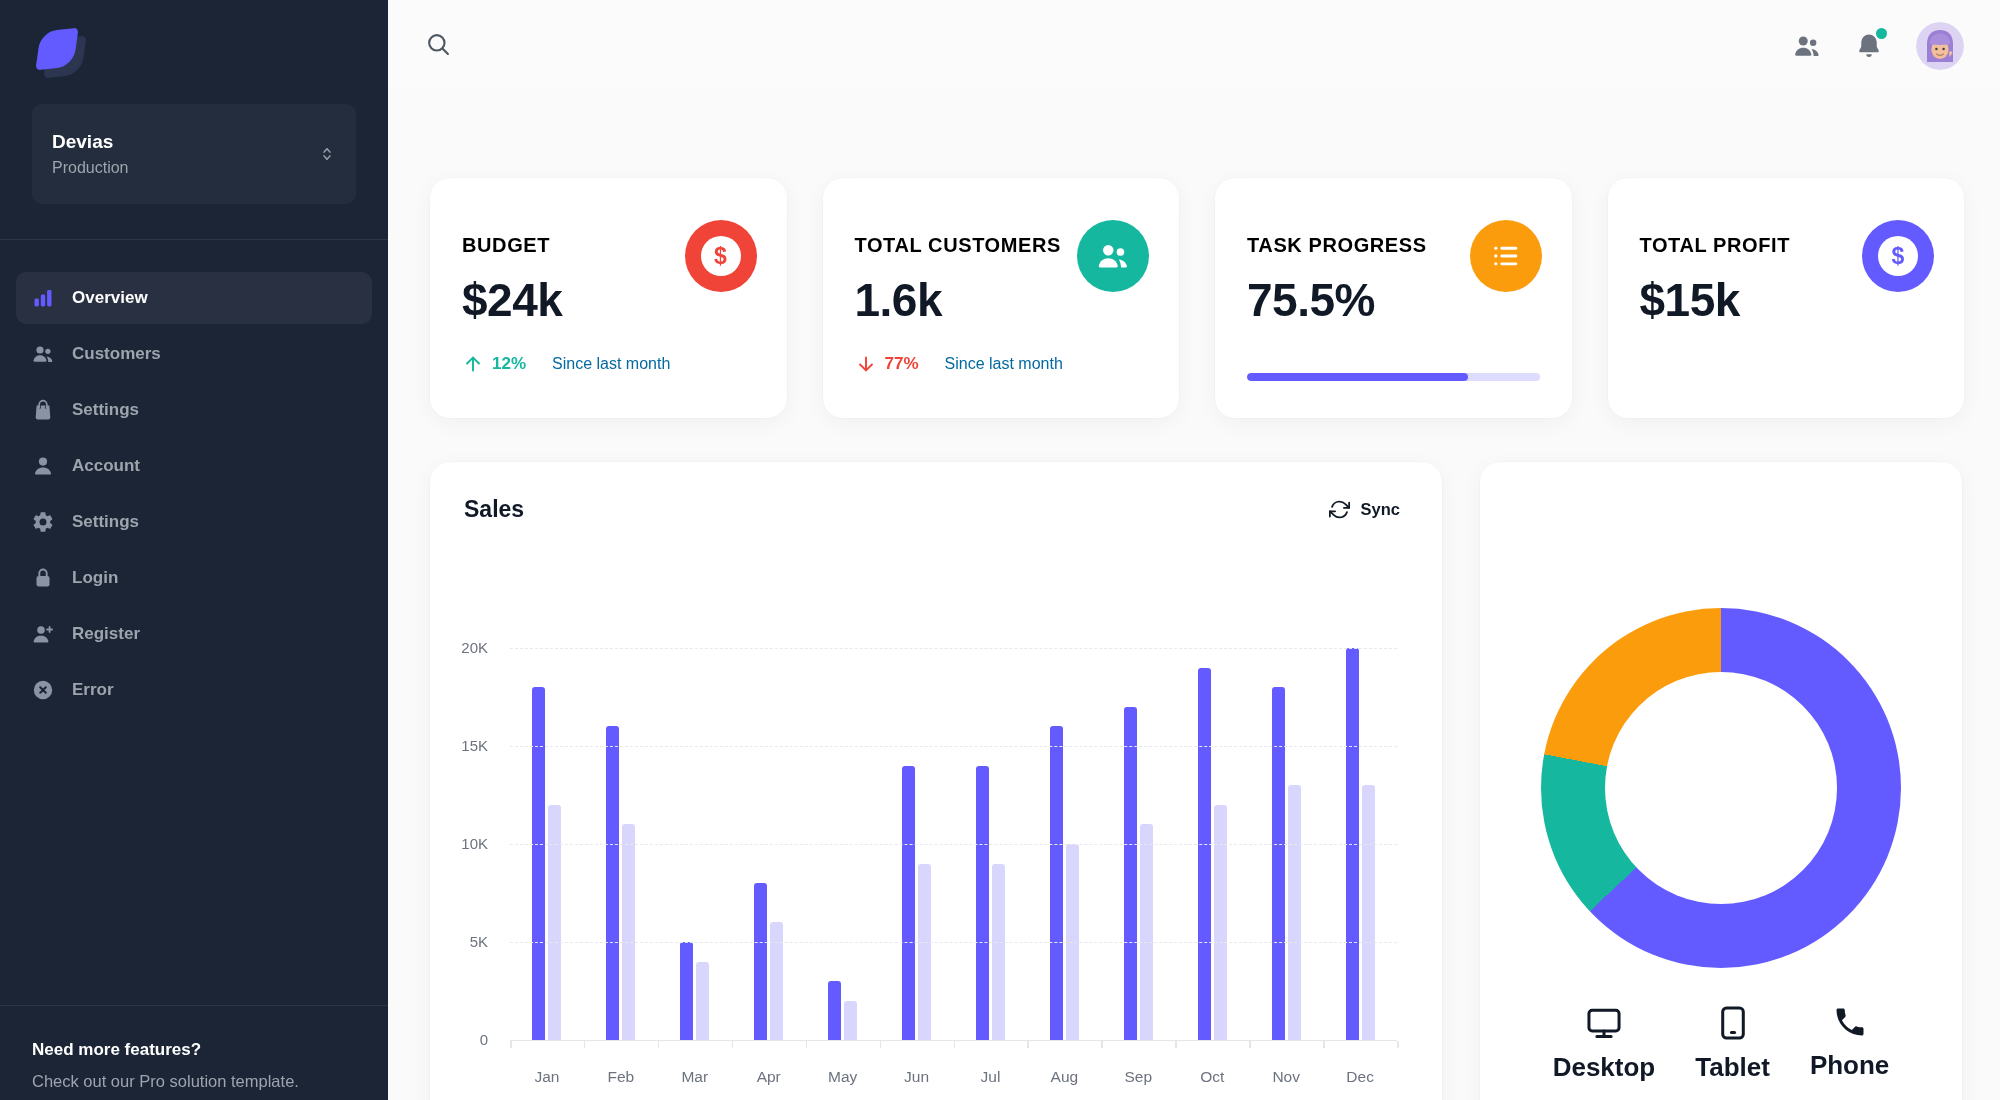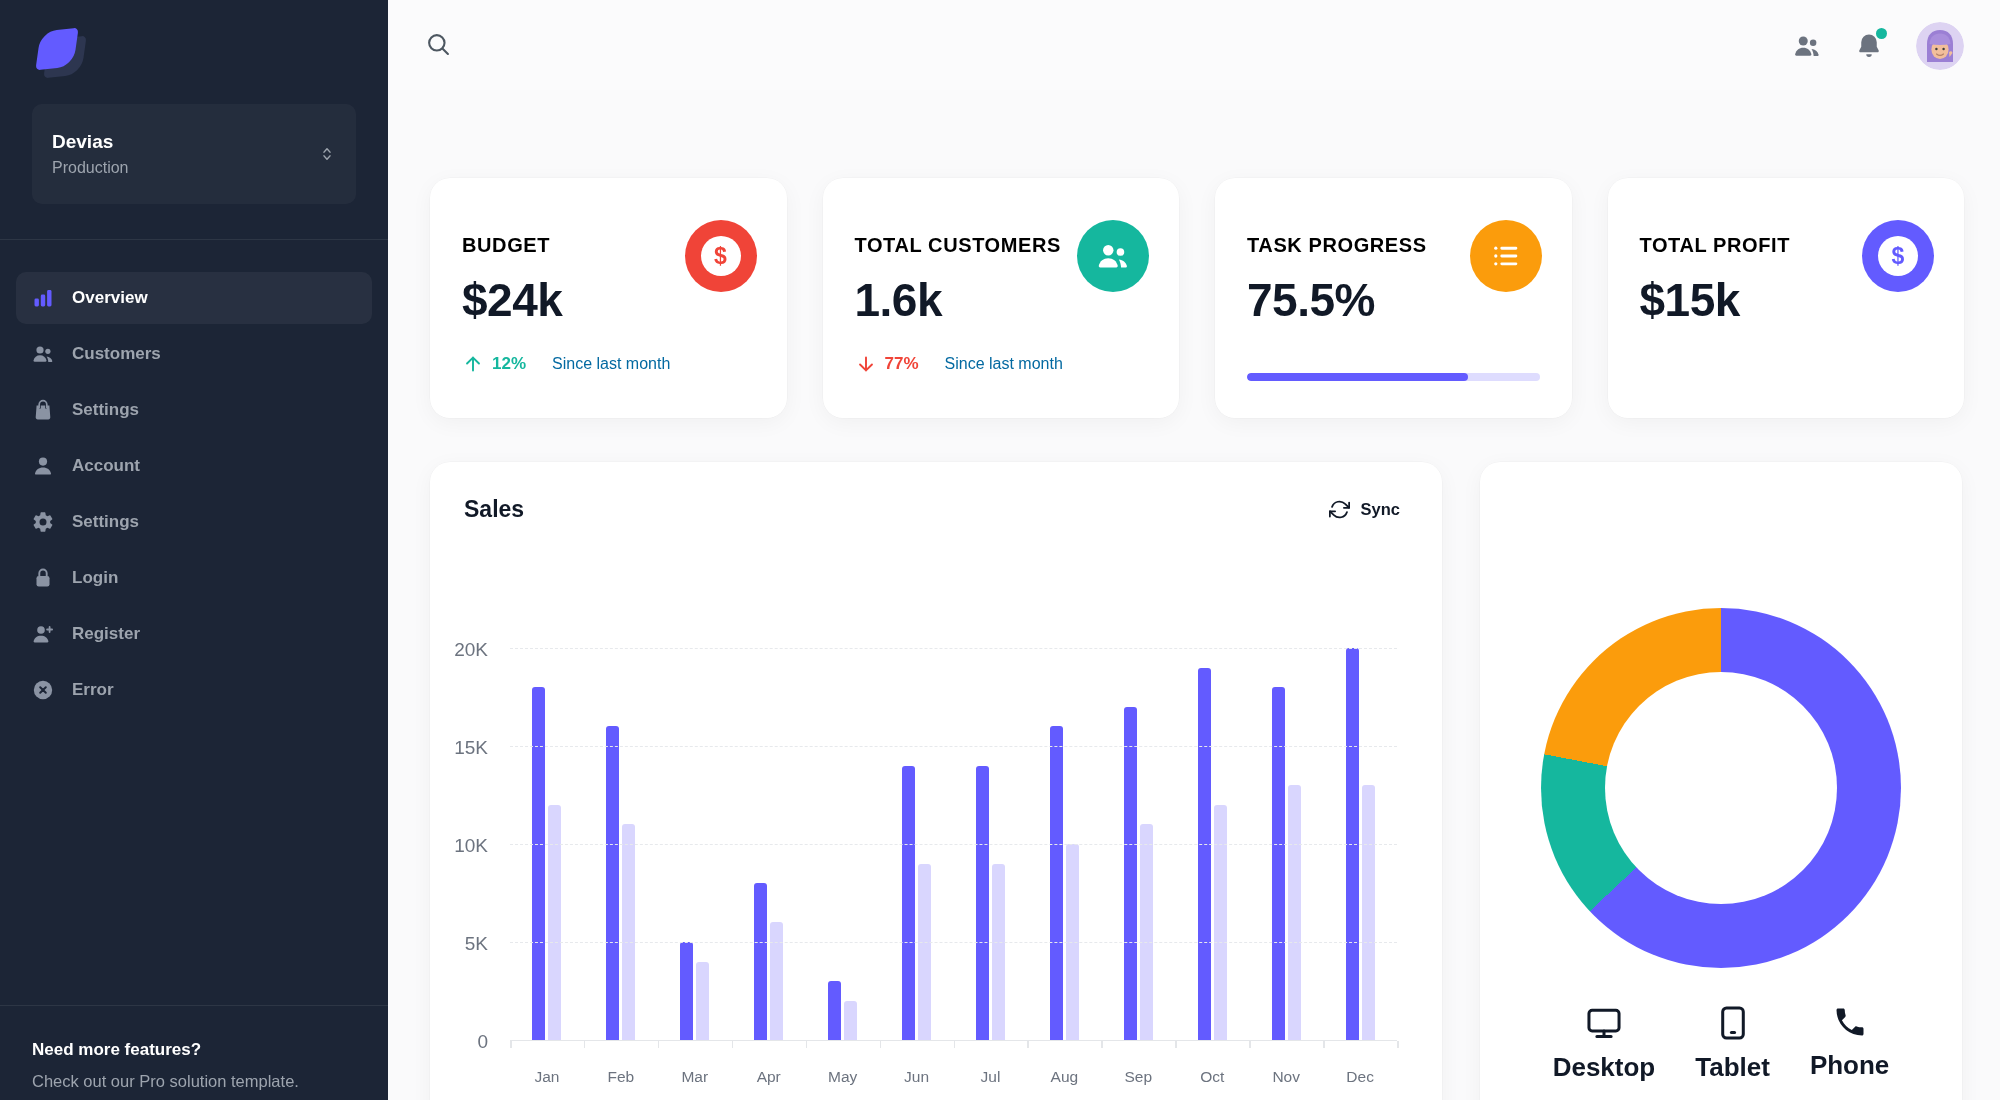--- a/index.html
+++ b/index.html
@@ -60,21 +60,21 @@
   .sales-header{display:flex;justify-content:space-between;align-items:center;padding:34px 42px 0 34px;}
   .sales-title{font-size:23px;font-weight:700;}
   .sync-btn{display:flex;align-items:center;gap:11px;font-size:16.5px;font-weight:600;cursor:pointer;color:#111927;}
   .sales-plot{position:absolute;left:80px;right:45px;top:186px;height:392px;display:flex;align-items:flex-end;
               border-bottom:1.5px solid #E4E6E9;}
   .gridline{position:absolute;left:0;right:0;border-top:1.5px dashed #E7E9EC;}
   .axis-tick{position:absolute;bottom:-8px;width:1.5px;height:7px;background:#E4E6E9;}
   .bar-group{flex:1;display:flex;align-items:flex-end;justify-content:center;gap:3px;height:100%;}
   .bar{width:13px;border-radius:3px 3px 0 0;}
   .sales-yaxis{position:absolute;left:0;width:58px;top:186px;height:392px;}
-  .ytick{position:absolute;right:0;font-size:19px;color:#6C737F;text-align:right;}
+  .ytick{position:absolute;right:0;font-size:15px;color:#6C737F;text-align:right;}
   .sales-months{position:absolute;left:80px;right:45px;top:606px;display:flex;}
   .month{flex:1;text-align:center;font-size:15.5px;color:#6C737F;}
 
   
   .traffic-card{position:absolute;left:1480px;top:462px;width:482px;height:700px;}
   .traffic-title{font-size:23px;font-weight:700;padding:36px 0 0 36px;}
   .donut{position:absolute;left:50%;top:146px;width:360px;height:360px;margin-left:-180px;border-radius:50%;}
   .donut::after{content:"";position:absolute;left:50%;top:50%;width:232px;height:232px;margin:-116px 0 0 -116px;
                 border-radius:50%;background:#FFFFFF;}
   .devices-row{position:absolute;left:0;right:0;top:542px;display:flex;justify-content:center;gap:40px;}

